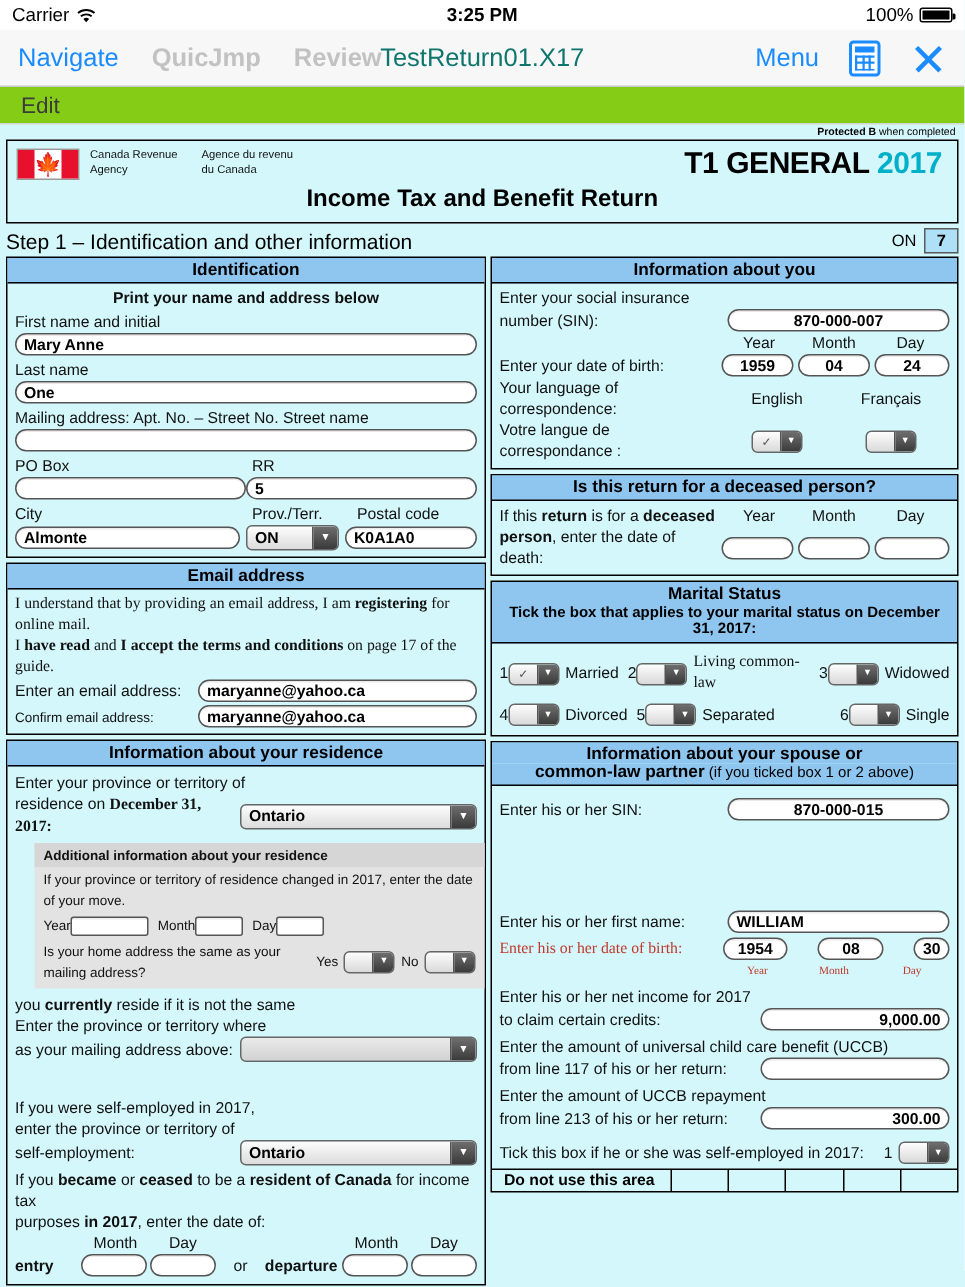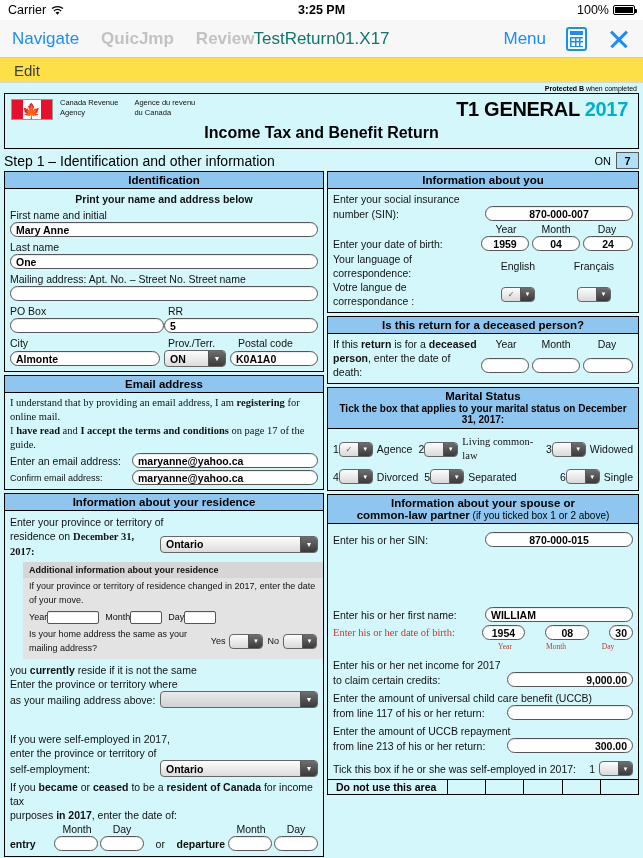--- a/index.html
+++ b/index.html
@@ -44,21 +44,21 @@
        linear-gradient(#1a8cff,#1a8cff) 0 9px/100% 1.5px no-repeat,
        linear-gradient(#1a8cff,#1a8cff) 0 0/1.5px 100% no-repeat,
        linear-gradient(#1a8cff,#1a8cff) 4.5px 0/1.5px 100% no-repeat,
        linear-gradient(#1a8cff,#1a8cff) 9px 0/1.5px 100% no-repeat,
        linear-gradient(#1a8cff,#1a8cff) 13.5px 0/1.5px 100% no-repeat;}
   .x-ico{ width:24px; height:24px; position:relative;}
   .x-ico:before,.x-ico:after{content:"";position:absolute;left:1px;top:11px;width:22px;height:2.5px;background:#1a8cff;}
   .x-ico:before{transform:rotate(45deg);} .x-ico:after{transform:rotate(-45deg);}
 
   
-  .editbar{ height:25px; background:#fde047; display:flex; align-items:center;
+  .editbar{ height:25px; background:#84cc16; display:flex; align-items:center;
     padding:0 14px; font-size:15px; color:#3c3c3c; border-bottom:1px solid #d3d6db;}
 
   
   .form{ background:#d4f7fb; padding:0; position:relative; height:795px;}
   .prot{ text-align:right; font-size:7px; padding:2px 6px 1px 0; color:#000; }
   .prot b{ font-weight:bold; }
 
   .hdrbox{ border:1.5px solid #000; margin:0 4px; background:#d4f7fb; position:relative;}
   .hdr-row{ display:flex; align-items:flex-start; padding:4px 6px 0 6px;}
   .flag{ width:42px; height:21px; background:#fff; border:0.5px solid #999; position:relative; flex:0 0 auto; margin-top:1px;}
@@ -400,21 +400,21 @@
       <div class="panel">
         <div class="panel-h" style="border-bottom:none;padding-bottom:0">Marital Status</div>
         <div class="panel-sub" style="border-bottom:1px solid #000">Tick the box that applies to your marital status on December 31, 2017:</div>
         <div class="panel-b" style="padding:6px 5px 6px 5px">
           <div class="row" style="gap:0;margin-bottom:6px">
             <span class="t">1</span>
             <div class="tick">
                 <span class="mark">✓</span>
                 <span class="arrow">▼</span>
               </div>
-            <span class="t" style="margin:0 6px 0 4px">Agence</span>
+            <span class="t" style="margin:0 6px 0 4px">Married</span>
             <span class="t">2</span>
             <div class="tick">
                 <span class="mark"></span>
                 <span class="arrow">▼</span>
               </div>
             <span class="t serif" style="margin:0 5px 0 4px">Living common-law</span>
             <span class="t">3</span>
             <div class="tick">
                 <span class="mark"></span>
                 <span class="arrow">▼</span>

